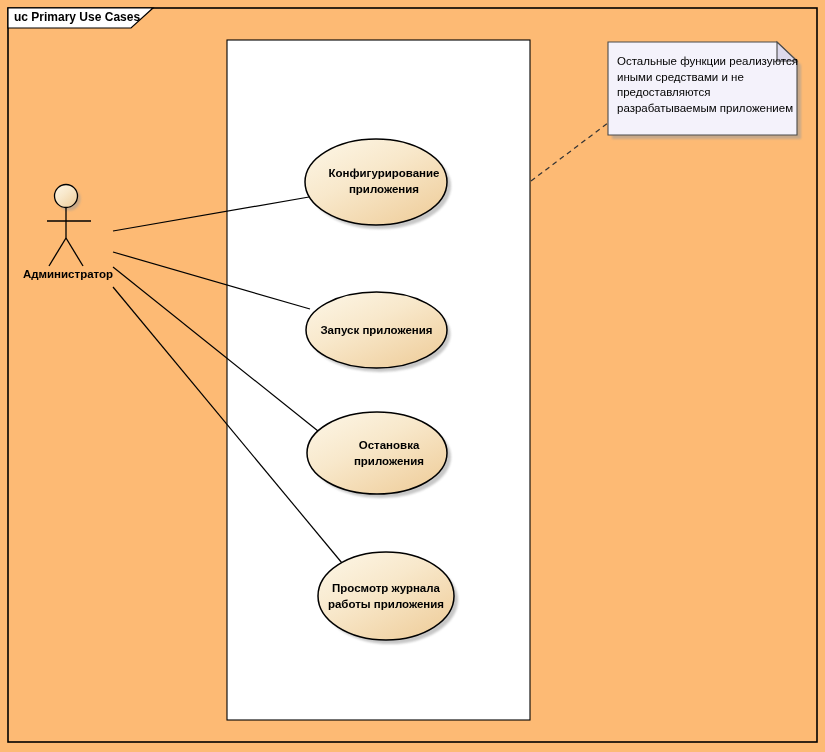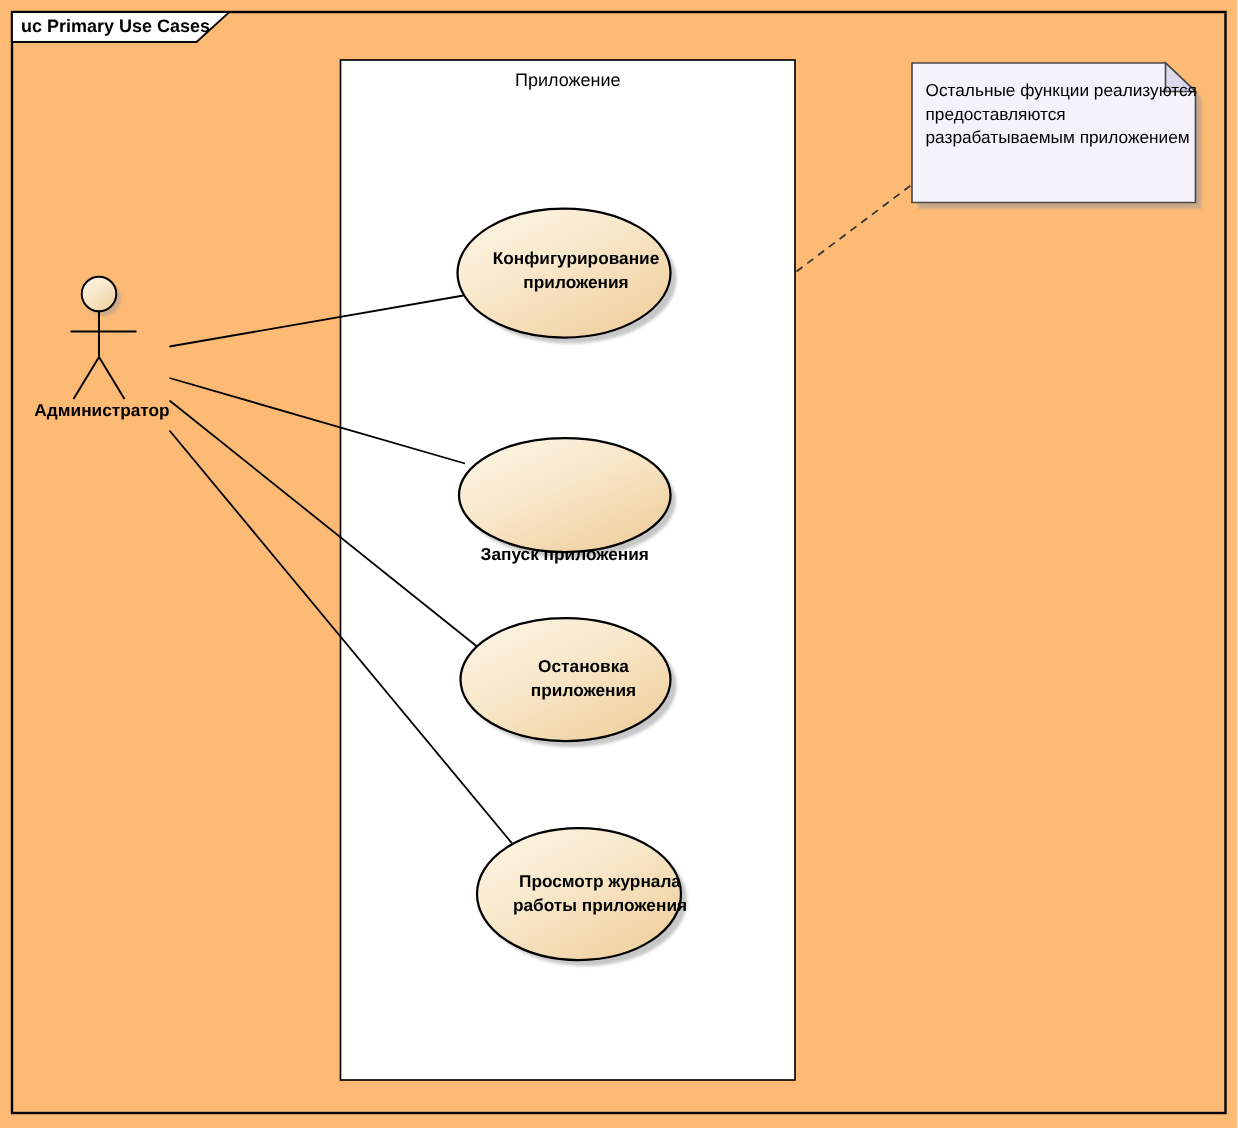--- a/index.html
+++ b/index.html
@@ -70,42 +70,42 @@
       <circle cx="66" cy="196" r="11.5" fill="url(#ucGrad)" stroke="#000000" stroke-width="1.3"></circle>
       <line x1="66" y1="207.5" x2="66" y2="238" stroke="#000000" stroke-width="1.3"></line>
       <line x1="47" y1="221" x2="91" y2="221" stroke="#000000" stroke-width="1.3"></line>
       <line x1="66" y1="238" x2="49" y2="266" stroke="#000000" stroke-width="1.3"></line>
       <line x1="66" y1="238" x2="83" y2="266" stroke="#000000" stroke-width="1.3"></line>
     </g>
   </svg>
 
   <div class="frame-title">uc Primary Use Cases</div>
 
-  <div class="boundary-label">Приложение</div>
 
   <div class="actor-label">Администратор</div>
 
   <div class="uc-label" style="left:305px; top:165px; width:158px;">
     <span>Конфигурирование</span>
     <span>приложения</span>
   </div>
 
-  <div class="uc-label" style="left:306px; top:322px; width:141px;margin-top:40px;">
+  <div class="uc-label" style="left:306px; top:322px; width:141px;">
     <span>Запуск приложения</span>
   </div>
 
   <div class="uc-label" style="left:307px; top:437px; width:164px;">
     <span>Остановка</span>
     <span>приложения</span>
   </div>
 
-  <div class="uc-label" style="left:332px; top:580px; width:136px;">
+  <div class="uc-label" style="left:318px; top:580px; width:136px;">
     <span>Просмотр журнала</span>
     <span>работы приложения</span>
   </div>
 
   <div class="note-text">
     <span>Остальные функции реализуются</span>
+    <span>иными средствами и не</span>
     <span>предоставляются</span>
     <span>разрабатываемым приложением</span>
   </div>
 
 </div>
 
 </body></html>

